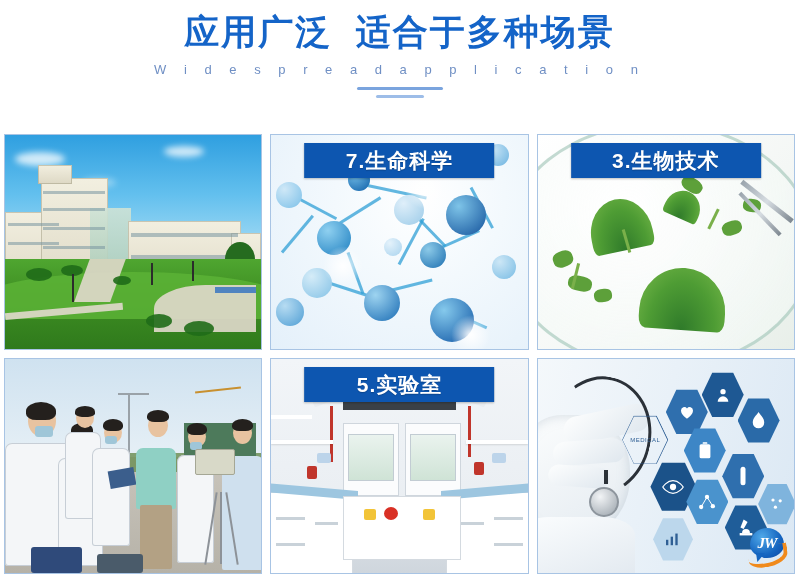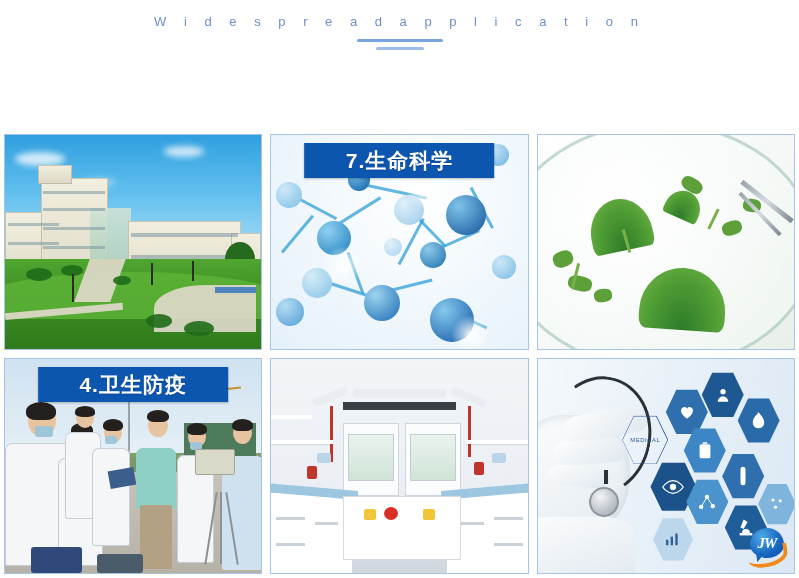--- a/index.html
+++ b/index.html
@@ -170,20 +170,21 @@
   .logo-text { display:flex; flex-direction:column; line-height:1; }
   .logo-cn { font-size:19px; font-weight:700; color:#9e1b20; letter-spacing:1px; }
   .logo-en { margin-top:2px; font-size:9px; font-weight:700; color:#f0881c; letter-spacing:.6px; }
 </style>
 </head>
 <body>
 
 <div class="page">
 
   <div class="header">
+    <div class="title-cn">应用广泛  适合于多种场景</div>
     <div class="title-en">W i d e s p r e a d    a p p l i c a t i o n</div>
     <div class="rule-wrap">
       <div class="rule-long"></div>
       <div class="rule-short"></div>
     </div>
   </div>
 
   <div class="grid">
 
     <div class="card">
@@ -289,20 +290,23 @@
         <div class="sprout" style="left:56%;top:20%;width:22px;height:14px;transform:rotate(32deg);"></div>
         <div class="sprout" style="left:72%;top:40%;width:20px;height:14px;transform:rotate(-18deg);"></div>
         <div class="sprout" style="left:80%;top:30%;width:18px;height:13px;transform:rotate(8deg);"></div>
         <div class="stem" style="left:14%;top:60%;width:3px;height:26px;transform:rotate(14deg);"></div>
         <div class="stem" style="left:34%;top:44%;width:3px;height:24px;transform:rotate(-16deg);"></div>
         <div class="stem" style="left:68%;top:34%;width:3px;height:22px;transform:rotate(26deg);"></div>
 
         <div class="tweez" style="right:-2%;top:30%;width:64px;height:5px;transform:rotate(38deg);"></div>
         <div class="tweez" style="right:2%;top:36%;width:58px;height:4px;transform:rotate(46deg);"></div>
       </div>
+      <div class="banner">
+        <span>3.生物技术</span>
+      </div>
     </div>
 
     <div class="card">
       <div class="photo">
         <div class="c4-sky"></div>
         <div class="c4-ground"></div>
         <div class="c4-greenline"></div>
         <div class="c4-cont" style="left:70%;top:30%;width:28%;height:16%;"></div>
         <div style="position:absolute;left:48%;top:16%;width:2px;height:30%;background:#9aa2a8;"></div>
         <div style="position:absolute;left:44%;top:16%;width:12%;height:2px;background:#9aa2a8;"></div>
@@ -357,23 +361,20 @@
         </div>
 
         <div class="c4-device" style="left:74%;top:42%;width:40px;height:26px;"></div>
         <div class="c4-tripod" style="left:80%;top:62%;width:2px;height:34%;transform:rotate(9deg);"></div>
         <div class="c4-tripod" style="left:84%;top:62%;width:2px;height:34%;"></div>
         <div class="c4-tripod" style="left:88%;top:62%;width:2px;height:34%;transform:rotate(-9deg);"></div>
 
         <div style="position:absolute;left:10%;bottom:0;width:20%;height:12%;background:#2f4a7a;border-radius:3px;"></div>
         <div style="position:absolute;left:36%;bottom:0;width:18%;height:9%;background:#4a5b6a;border-radius:3px;"></div>
       </div>
-      <div class="banner">
-        <span>4.卫生防疫</span>
-      </div>
     </div>
 
     <div class="card">
       <div class="photo">
         <div class="c5-bg"></div>
         <div class="c5-floor"></div>
 
         <div class="c5-duct" style="left:16%;top:16%;width:14%;height:8px;transform:rotate(-22deg);"></div>
         <div class="c5-duct" style="left:32%;top:14%;width:36%;height:9px;"></div>
         <div class="c5-duct" style="left:70%;top:16%;width:14%;height:8px;transform:rotate(22deg);"></div>
@@ -404,20 +405,23 @@
         <div style="position:absolute;right:17%;top:76%;width:9%;height:3px;background:#c9d2d9;"></div>
 
         <div class="c5-sign" style="left:36%;top:70%;width:12px;height:11px;background:#f2c438;"></div>
         <div class="c5-sign" style="left:44%;top:69%;width:14px;height:13px;background:#d93025;border-radius:50%;"></div>
         <div class="c5-sign" style="left:59%;top:70%;width:12px;height:11px;background:#f2c438;"></div>
         <div class="c5-sign" style="left:79%;top:48%;width:10px;height:13px;background:#c0352b;"></div>
         <div class="c5-sign" style="left:14%;top:50%;width:10px;height:13px;background:#c0352b;"></div>
         <div class="c5-sign" style="left:86%;top:44%;width:14px;height:10px;background:#bcd4ea;"></div>
         <div class="c5-sign" style="left:18%;top:44%;width:14px;height:10px;background:#bcd4ea;"></div>
       </div>
+      <div class="banner">
+        <span>5.实验室</span>
+      </div>
     </div>
 
     <div class="card">
       <div class="photo">
         <div class="c6-bg"></div>
 
         <div class="hand" style="left:-8%;top:26%;width:44%;height:58%;"></div>
         <div class="finger" style="left:10%;top:24%;width:34%;height:13%;transform:rotate(-12deg);"></div>
         <div class="finger" style="left:6%;top:38%;width:28%;height:11%;transform:rotate(-4deg);"></div>
         <div class="finger" style="left:4%;top:50%;width:24%;height:10%;transform:rotate(4deg);"></div>

